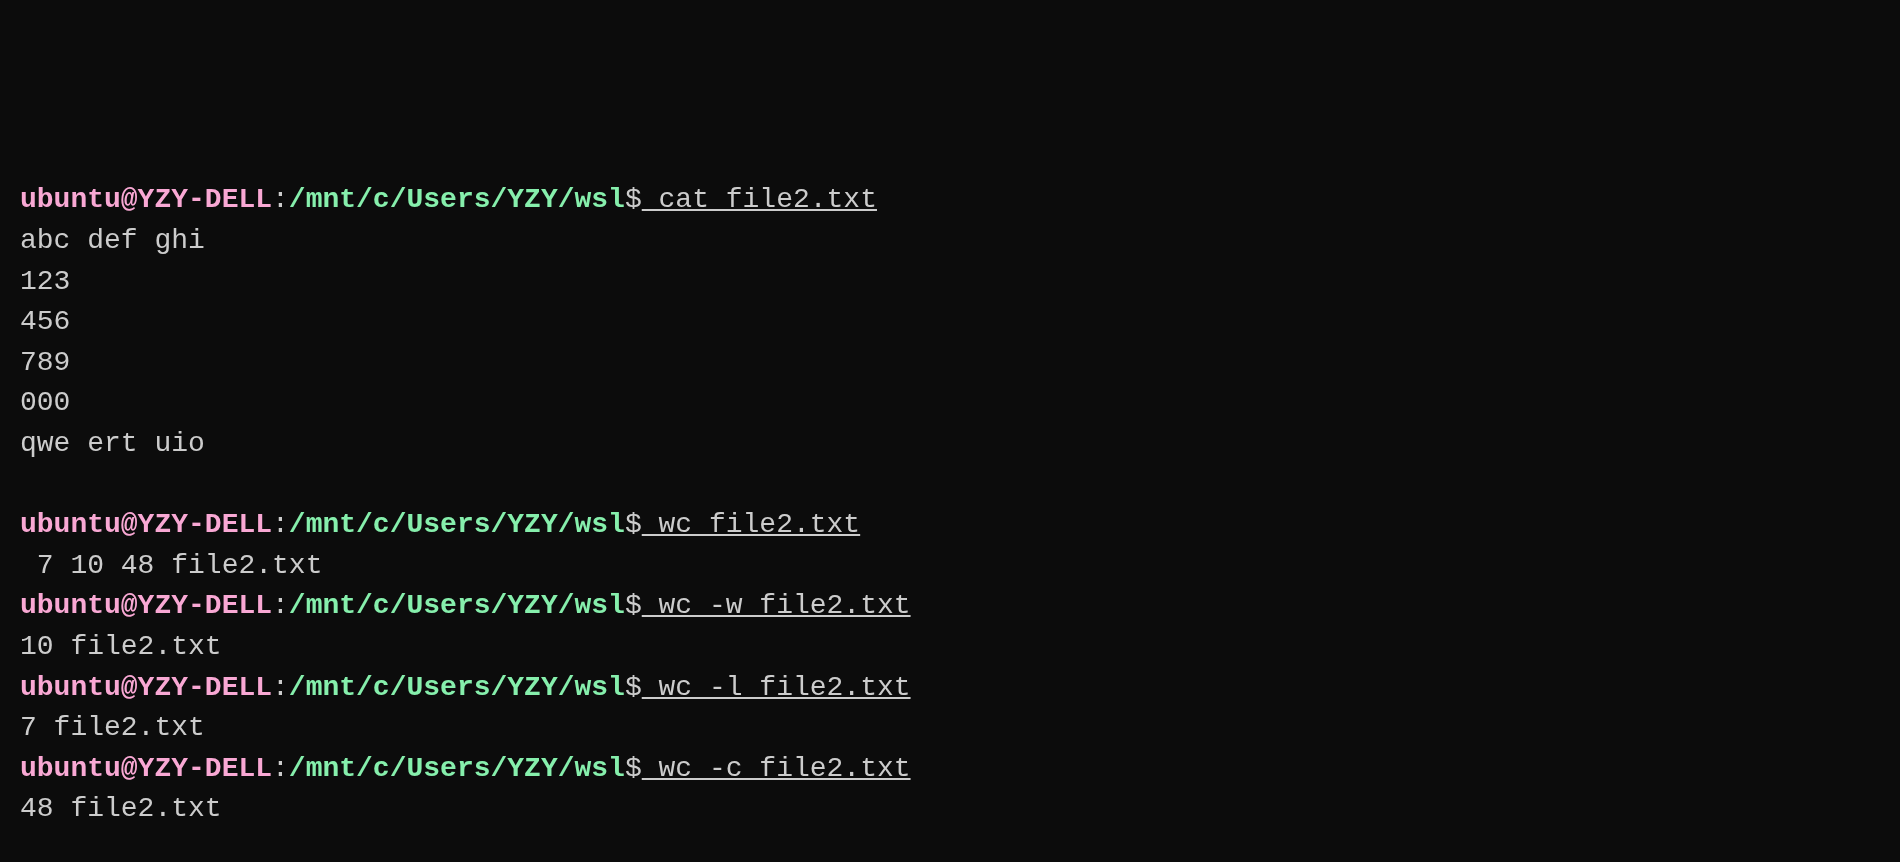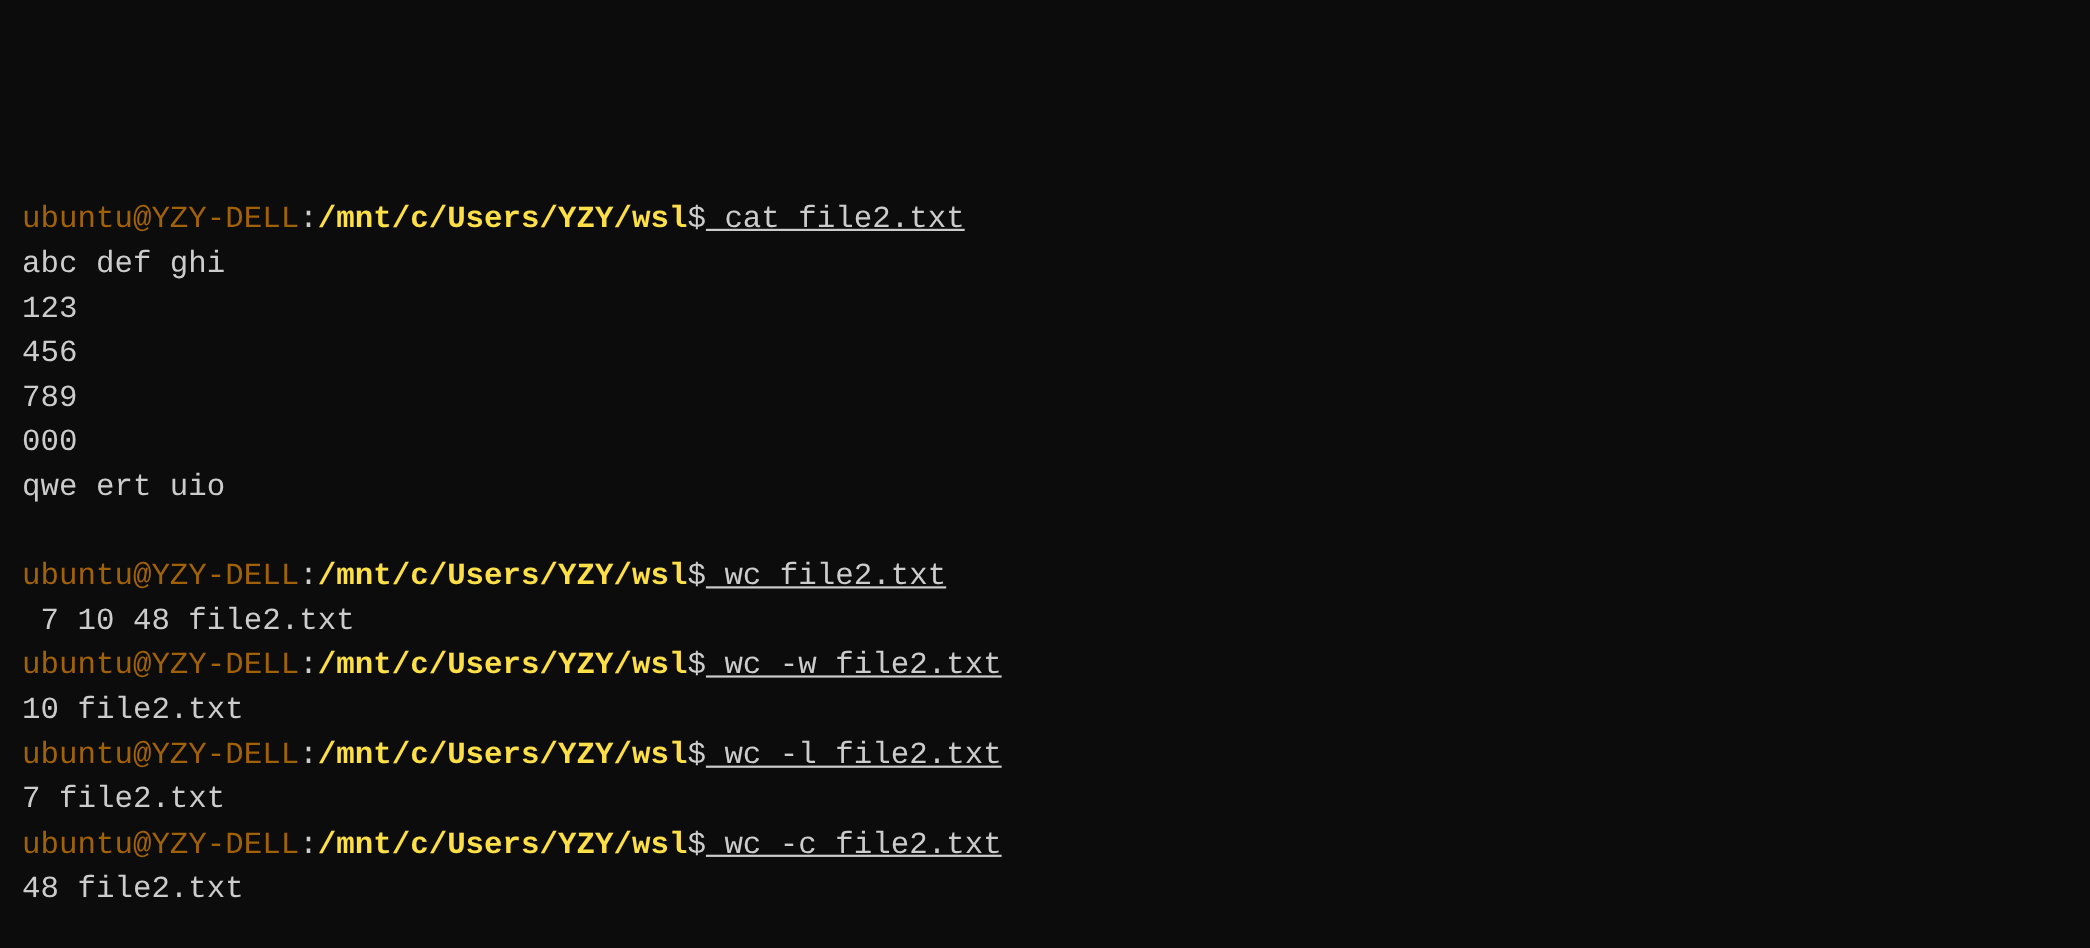--- a/index.html
+++ b/index.html
@@ -10,28 +10,28 @@
     body {
       background-color: #0c0c0c;
       color: #cccccc;
       font-family: 'Consolas', 'Courier New', monospace;
       font-size: 28px;
       line-height: 1.45;
       padding: 18px 20px;
       white-space: pre;
     }
     .prompt-user {
-      color: #a16207;
-      font-weight: normal;
+      color: #f9a8d4;
+      font-weight: bold;
     }
     .prompt-colon {
       color: #cccccc;
     }
     .prompt-path {
-      color: #fde047;
+      color: #86efac;
       font-weight: bold;
     }
     .prompt-dollar {
       color: #cccccc;
     }
     .command {
       color: #cccccc;
       text-decoration: underline;
     }
     .output {

